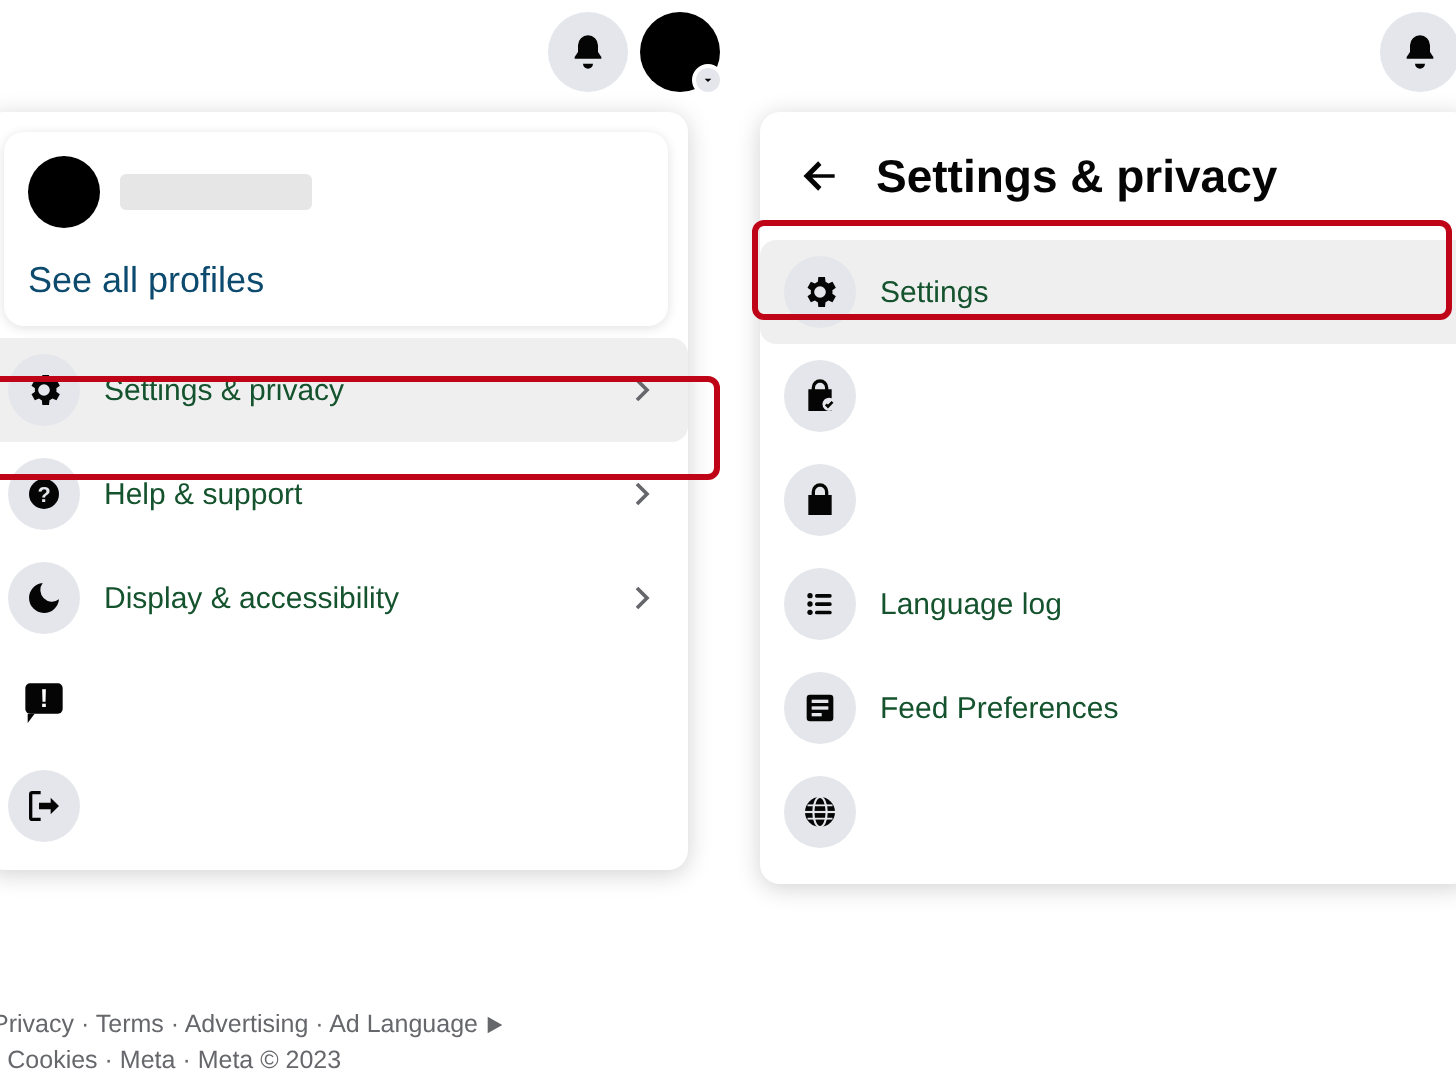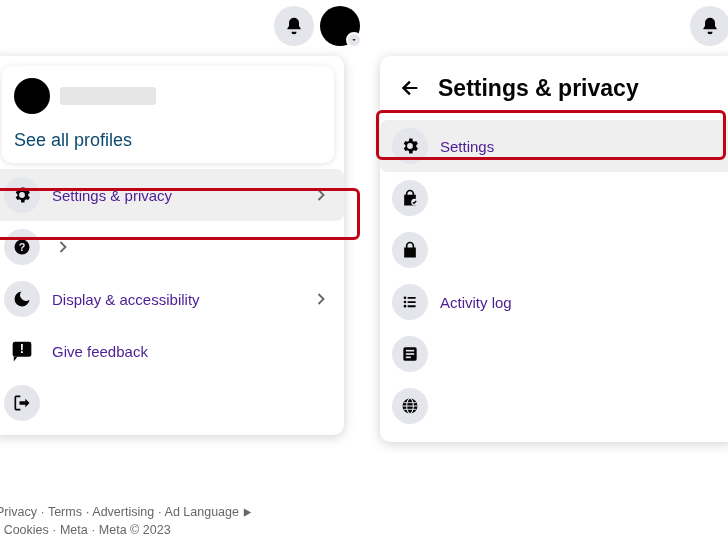--- a/index.html
+++ b/index.html
@@ -78,21 +78,21 @@
     position: relative;
   }
   .menu-row.selected { background: #efefef; }
   .menu-icon {
     width: 36px; height: 36px; border-radius: 50%;
     background: #e4e6eb;
     display: flex; align-items: center; justify-content: center;
     flex-shrink: 0;
   }
   .menu-icon.square { border-radius: 6px; background: transparent; }
-  .menu-label { font-size: 15px; color: #4c1d95; font-weight: 500; flex: 1; }
+  .menu-label { font-size: 15px; color: #14532d; font-weight: 500; flex: 1; }
   .chevron { color: #65676b; width: 22px; display:flex; align-items:center; justify-content:center; }
 
   .highlight-box {
     position: absolute;
     border: 3px solid #c00418;
     border-radius: 6px;
     pointer-events: none;
   }
   .hl-left { left: -12px; top: 188px; width: 372px; height: 52px; }
 
@@ -174,20 +174,21 @@
           </div>
         </div>
 
         <div class="menu-row">
           <div class="menu-icon">
             <svg width="20" height="20" viewBox="0 0 24 24">
                 <circle cx="12" cy="12" r="9" fill="#050505"></circle>
                 <text x="12" y="17" font-size="13" text-anchor="middle" fill="#e4e6eb" font-weight="bold">?</text>
               </svg>
           </div>
+          <div class="menu-label">Help &amp; support</div>
           <div class="chevron">
             <svg width="20" height="20" viewBox="0 0 24 24">
                 <path fill="none" stroke="#65676b" stroke-width="2.2" d="M9 6l6 6-6 6"></path>
               </svg>
           </div>
         </div>
 
         <div class="menu-row">
           <div class="menu-icon">
             <svg width="20" height="20" viewBox="0 0 24 24">
@@ -203,21 +204,20 @@
         </div>
 
         <div class="menu-row">
           <div class="menu-icon square">
             <svg width="28" height="28" viewBox="0 0 24 24">
                 <rect x="4" y="4" width="16" height="13" rx="2" fill="#050505"></rect>
                 <path fill="#050505" d="M8 17l-3 4v-4z"></path>
                 <text x="12" y="14" font-size="11" text-anchor="middle" fill="#fff" font-weight="bold">!</text>
               </svg>
           </div>
-          <div class="menu-label">Give feedback</div>
         </div>
 
         <div class="menu-row">
           <div class="menu-icon">
             <svg width="20" height="20" viewBox="0 0 24 24">
                 <path fill="#050505" d="M10 3H5a2 2 0 0 0-2 2v14a2 2 0 0 0 2 2h5v-2H5V5h5zM21 12l-5-5v3H9v4h7v3z"></path>
               </svg>
           </div>
         </div>
 
@@ -286,32 +286,33 @@
           <div class="menu-icon">
             <svg width="20" height="20" viewBox="0 0 24 24">
                 <circle cx="6" cy="7" r="1.6" fill="#050505"></circle>
                 <rect x="9" y="6" width="10" height="2.2" fill="#050505" rx="1"></rect>
                 <circle cx="6" cy="12" r="1.6" fill="#050505"></circle>
                 <rect x="9" y="11" width="10" height="2.2" fill="#050505" rx="1"></rect>
                 <circle cx="6" cy="17" r="1.6" fill="#050505"></circle>
                 <rect x="9" y="16" width="10" height="2.2" fill="#050505" rx="1"></rect>
               </svg>
           </div>
-          <div class="menu-label">Activity log</div>
+          <div class="menu-label">Language log</div>
         </div>
 
         <div class="menu-row">
           <div class="menu-icon">
             <svg width="20" height="20" viewBox="0 0 24 24">
                 <rect x="4" y="4" width="16" height="16" rx="2" fill="#050505"></rect>
                 <rect x="7" y="7" width="10" height="2" fill="#e4e6eb"></rect>
                 <rect x="7" y="11" width="10" height="2" fill="#e4e6eb"></rect>
                 <rect x="7" y="15" width="6" height="2" fill="#e4e6eb"></rect>
               </svg>
           </div>
+          <div class="menu-label">Feed Preferences</div>
         </div>
 
         <div class="menu-row">
           <div class="menu-icon">
             <svg width="20" height="20" viewBox="0 0 24 24">
                 <circle cx="12" cy="12" r="9" fill="#050505"></circle>
                 <ellipse cx="12" cy="12" rx="4" ry="9" fill="none" stroke="#e4e6eb" stroke-width="1.3"></ellipse>
                 <line x1="3" y1="12" x2="21" y2="12" stroke="#e4e6eb" stroke-width="1.3"></line>
                 <line x1="4.5" y1="8" x2="19.5" y2="8" stroke="#e4e6eb" stroke-width="1.1"></line>
                 <line x1="4.5" y1="16" x2="19.5" y2="16" stroke="#e4e6eb" stroke-width="1.1"></line>

